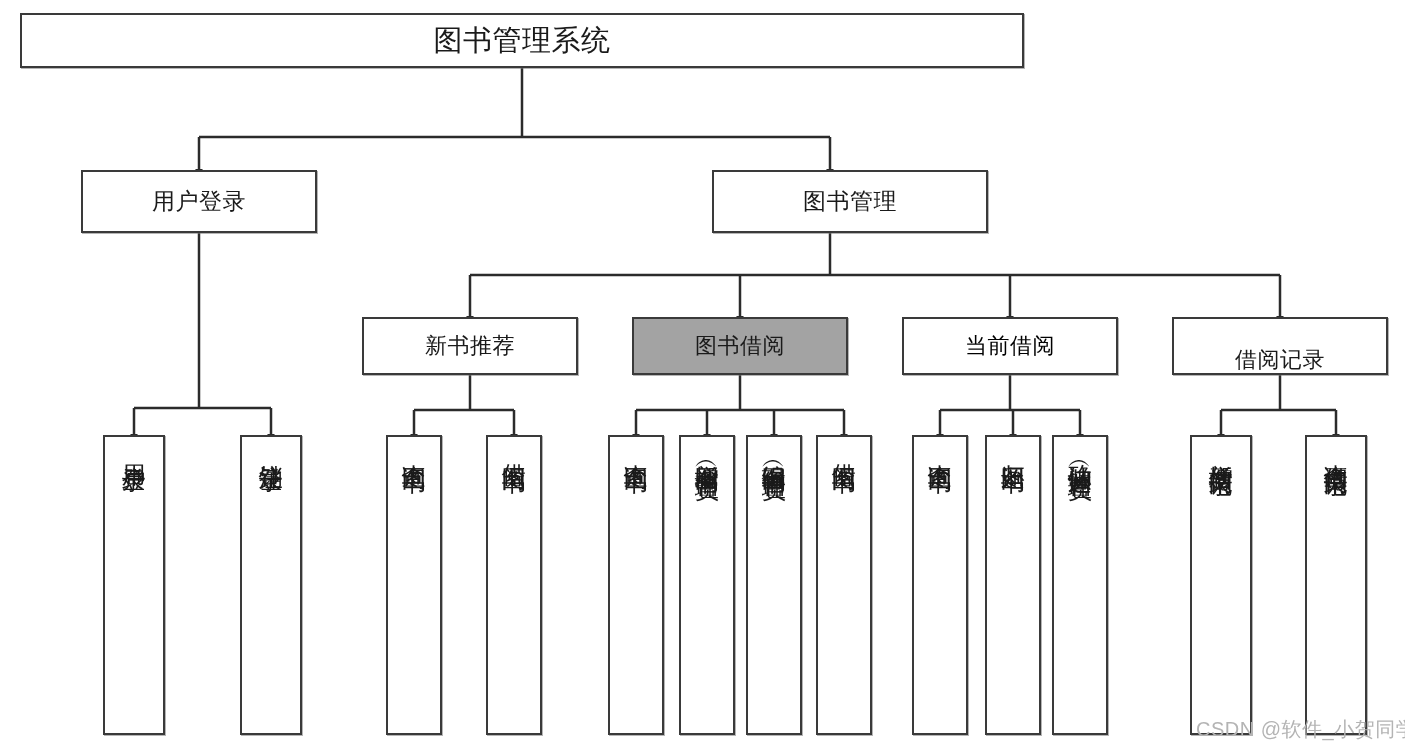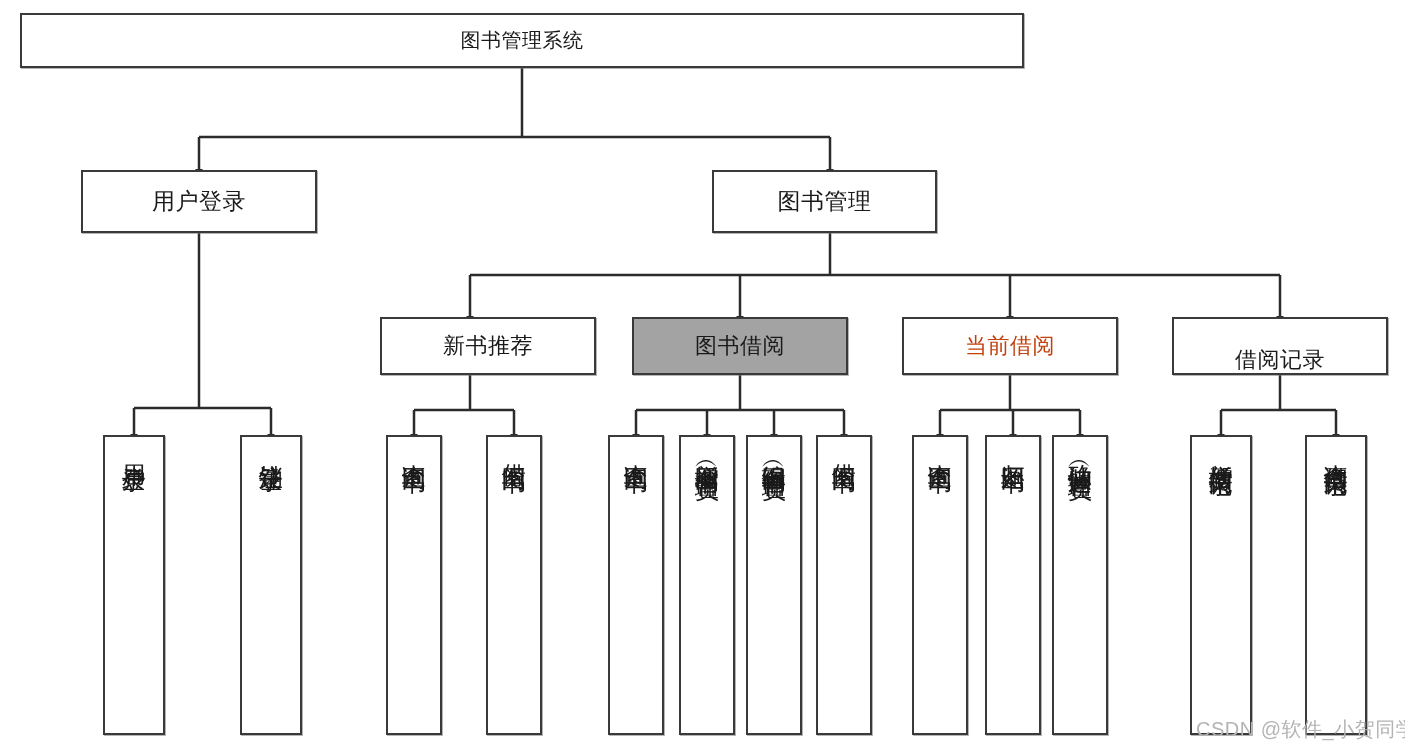--- a/index.html
+++ b/index.html
@@ -52,21 +52,21 @@
     padding-top: 8px;
   }
   .node.vertical .label {
     writing-mode: vertical-rl;
     text-orientation: upright;
     font-size: 24px;
     line-height: 1.06;
     letter-spacing: 2px;
     max-height: 292px;
   }
-  .node.level-root .label { font-size: 20px; }
+  .node.level-root .label { font-size: 29px; }
   .node.level-2 .label { font-size: 23px; }
   .node.level-3 .label { font-size: 22px; }
 
   .watermark {
     position: absolute;
     font-size: 20px;
     color: #b4b4b4;
     white-space: nowrap;
     letter-spacing: 0.5px;
     user-select: none;
@@ -116,30 +116,30 @@
       <line x1="1221" y1="410" x2="1221" y2="434" stroke="#2b2b2b" stroke-width="2.5" marker-end="url(#arrowhead)"></line>
       <line x1="1336" y1="410" x2="1336" y2="434" stroke="#2b2b2b" stroke-width="2.5" marker-end="url(#arrowhead)"></line>
     </svg>
   <div id="nodes-layer">
       <div class="node horizontal level-root" style="left: 20px; top: 13px; width: 1004px; height: 55px; border-color: rgb(58, 58, 58); background: rgb(255, 255, 255); color: rgb(26, 26, 26);">
         <span class="label">图书管理系统</span>
       </div>
       <div class="node horizontal level-2" style="left: 81px; top: 170px; width: 236px; height: 63px; border-color: rgb(58, 58, 58); background: rgb(255, 255, 255); color: rgb(26, 26, 26);">
         <span class="label">用户登录</span>
       </div>
-      <div class="node horizontal level-2" style="left: 712px; top: 170px; width: 225px; height: 63px; border-color: rgb(58, 58, 58); background: rgb(255, 255, 255); color: rgb(26, 26, 26);">
+      <div class="node horizontal level-2" style="left: 712px; top: 170px; width: 276px; height: 63px; border-color: rgb(58, 58, 58); background: rgb(255, 255, 255); color: rgb(26, 26, 26);">
         <span class="label">图书管理</span>
       </div>
-      <div class="node horizontal level-3" style="left: 380px; top: 317px; width: 216px; height: 58px; border-color: rgb(58, 58, 58); background: rgb(255, 255, 255); color: rgb(26, 26, 26);">
+      <div class="node horizontal level-3" style="left: 362px; top: 317px; width: 216px; height: 58px; border-color: rgb(58, 58, 58); background: rgb(255, 255, 255); color: rgb(26, 26, 26);">
         <span class="label">新书推荐</span>
       </div>
       <div class="node horizontal level-3" style="left: 632px; top: 317px; width: 216px; height: 58px; border-color: rgb(58, 58, 58); background: #a3a3a3; color: rgb(26, 26, 26);">
         <span class="label">图书借阅</span>
       </div>
-      <div class="node horizontal level-3" style="left: 902px; top: 317px; width: 216px; height: 58px; border-color: rgb(58, 58, 58); background: rgb(255, 255, 255); color: #c2410c;">
+      <div class="node horizontal level-3" style="left: 902px; top: 317px; width: 216px; height: 58px; border-color: rgb(58, 58, 58); background: rgb(255, 255, 255); color: #000000;">
         <span class="label">当前借阅</span>
       </div>
       <div class="node horizontal level-3" style="left: 1172px; top: 317px; width: 216px; height: 58px; border-color: rgb(58, 58, 58); background: rgb(255, 255, 255); color: rgb(26, 26, 26); align-items: flex-end;">
         <span class="label">借阅记录</span>
       </div>
       <div class="node vertical level-leaf" style="left: 103px; top: 435px; width: 62px; height: 300px; border-color: rgb(58, 58, 58); background: rgb(255, 255, 255); color: rgb(26, 26, 26);">
         <span class="label">用户登录</span>
       </div>
       <div class="node vertical level-leaf" style="left: 240px; top: 435px; width: 62px; height: 300px; border-color: rgb(58, 58, 58); background: rgb(255, 255, 255); color: rgb(26, 26, 26);">
         <span class="label">注销登录</span>

